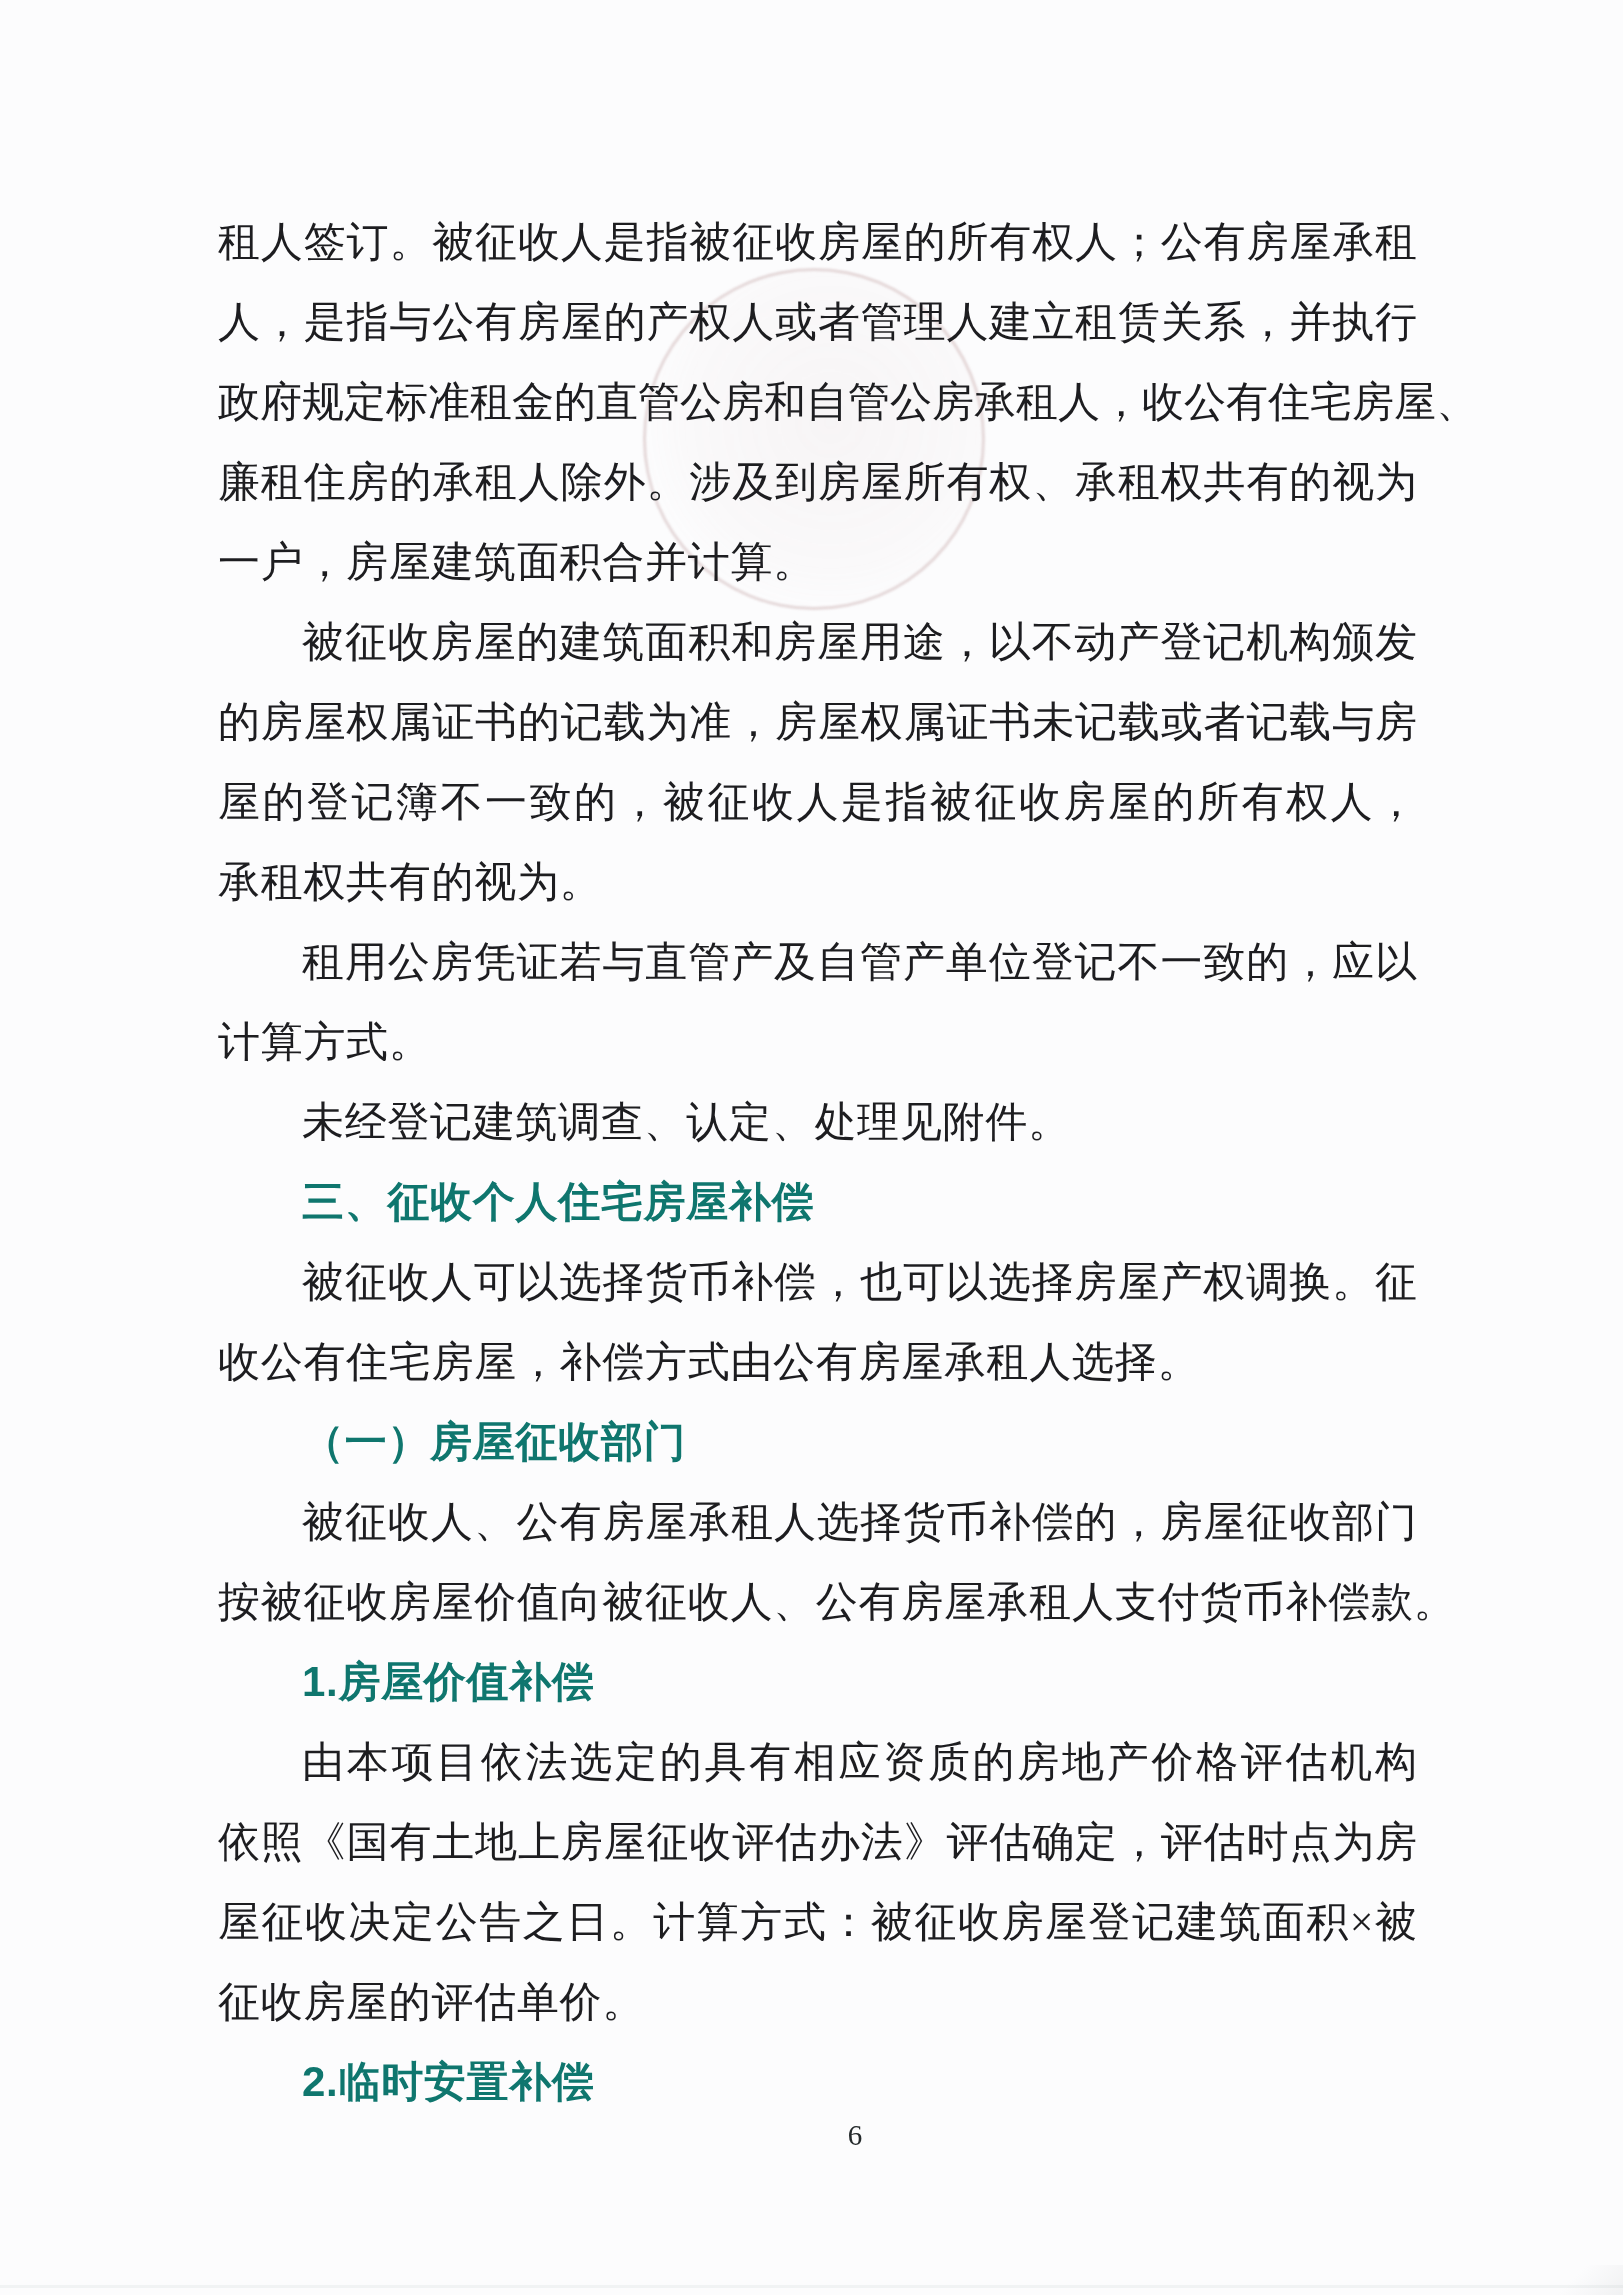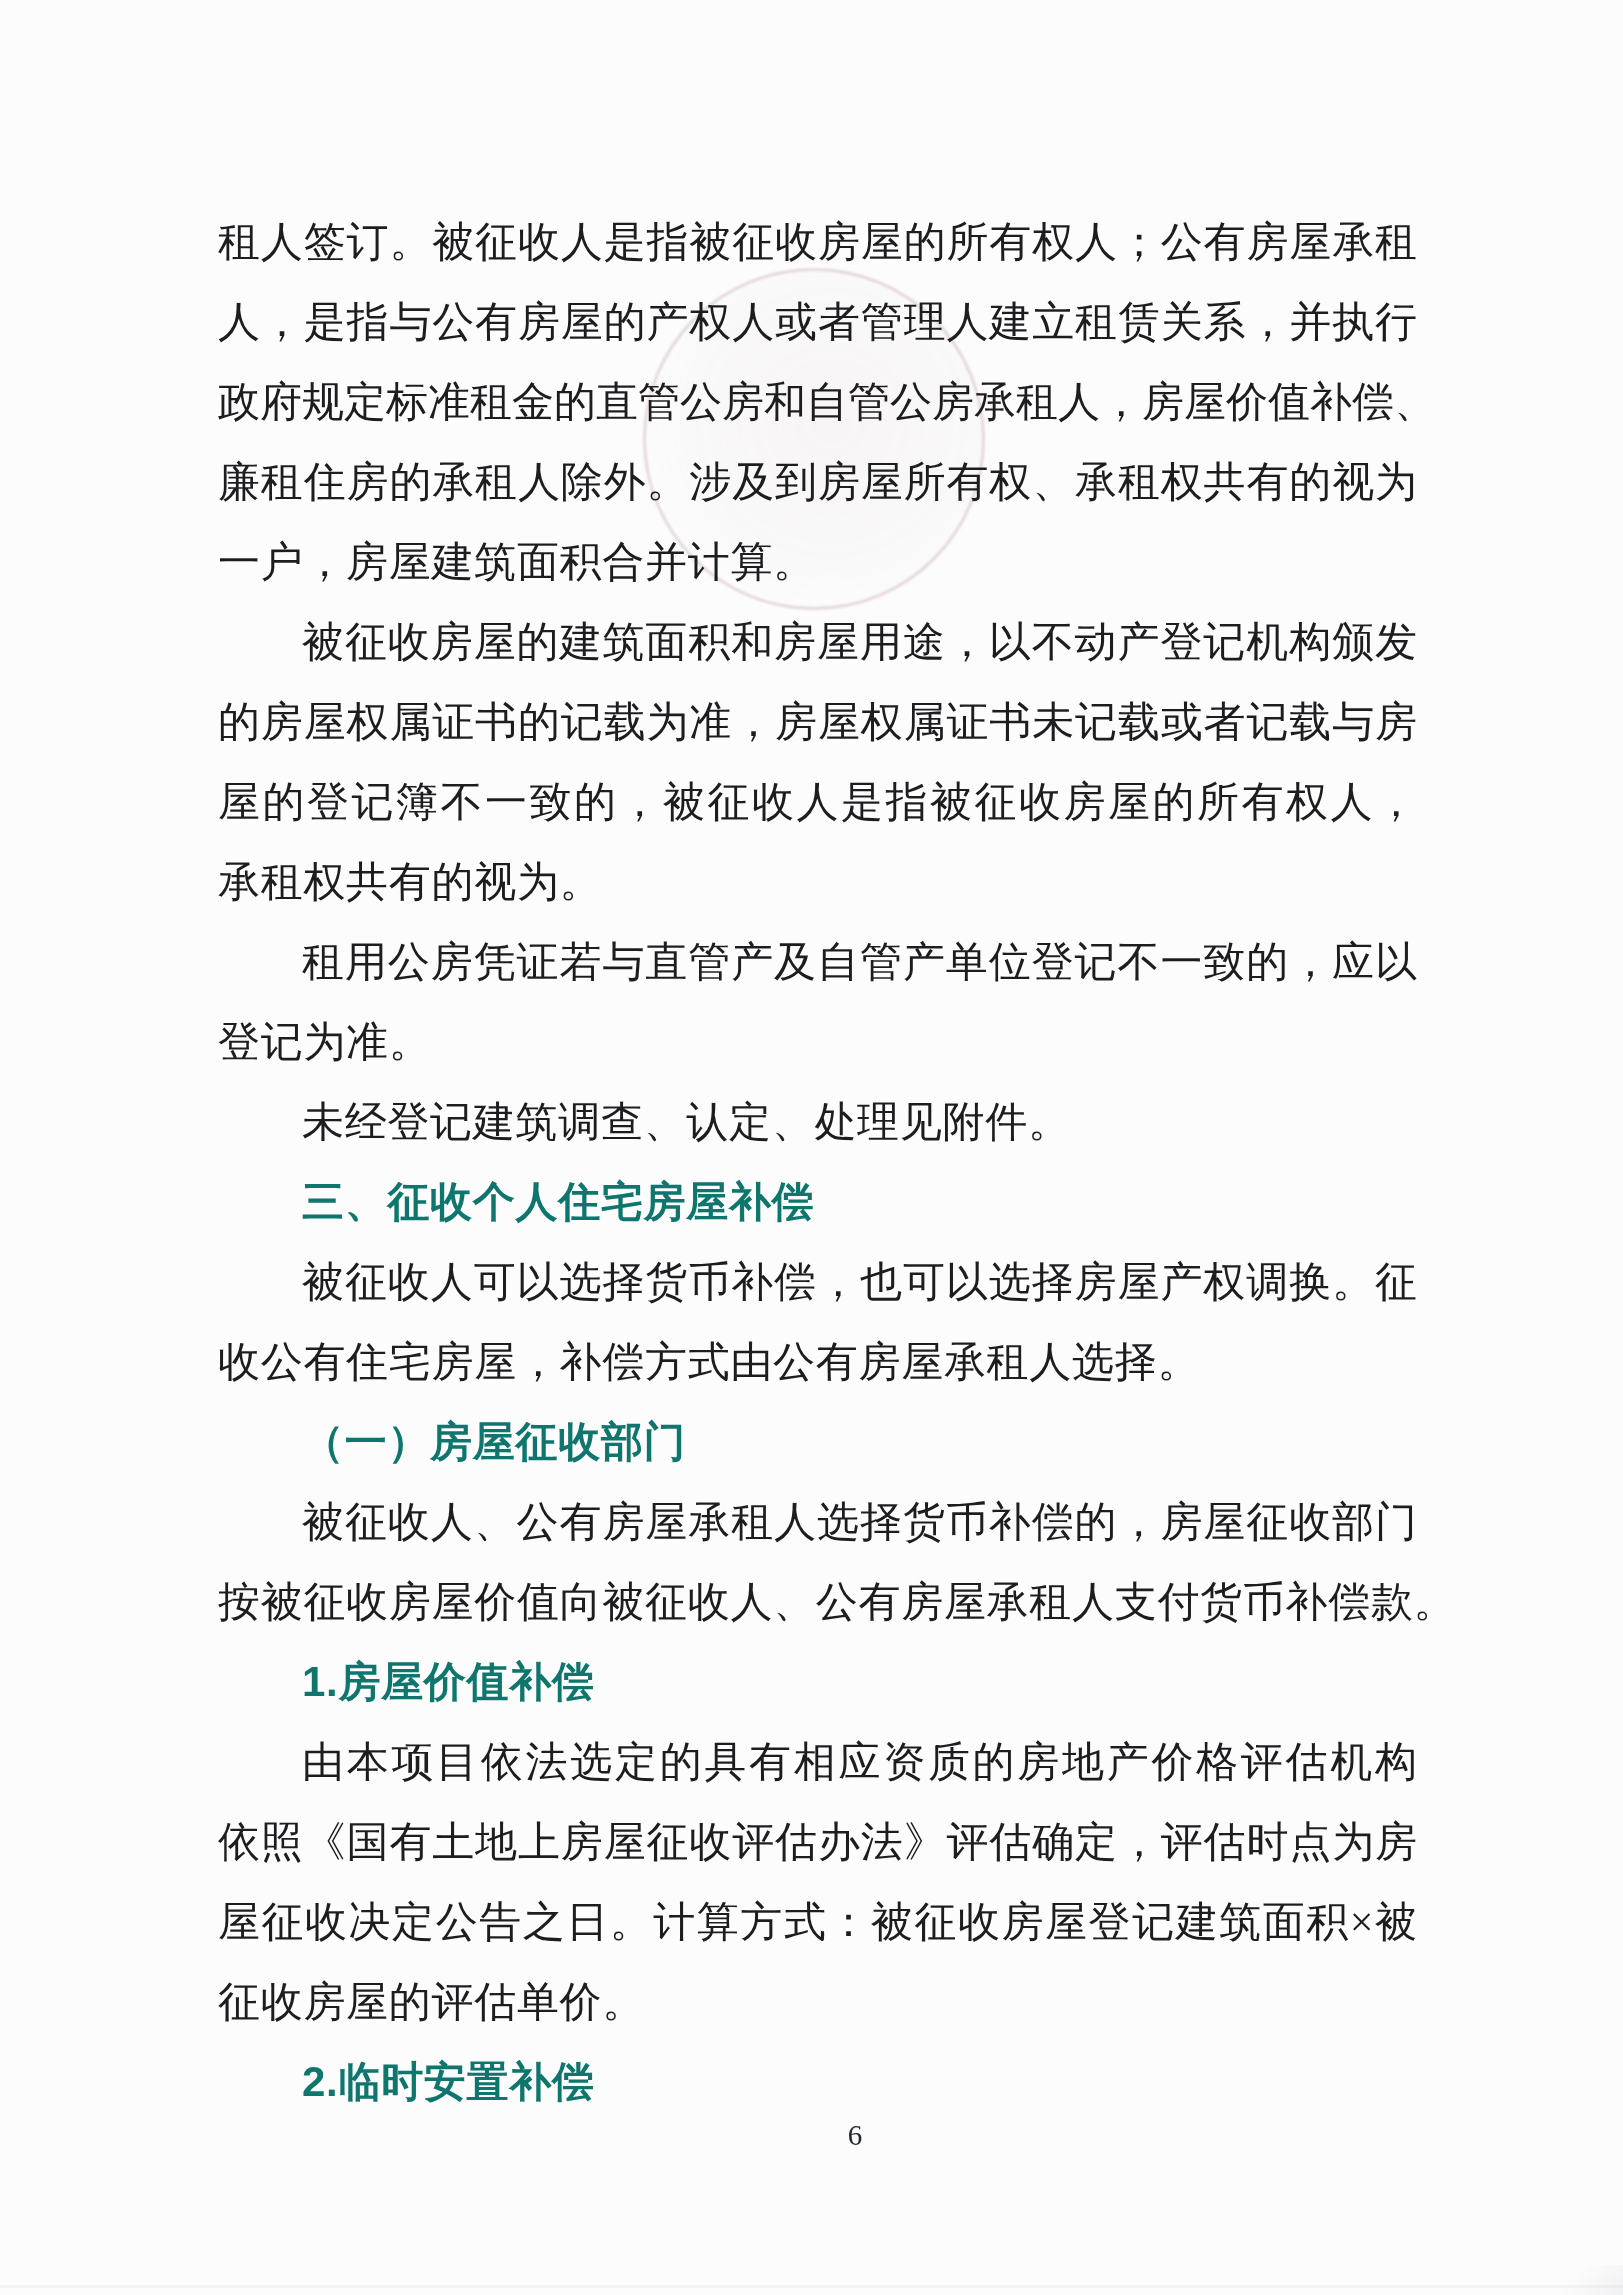--- a/index.html
+++ b/index.html
@@ -89,29 +89,29 @@
 </head>
 <body>
 
 <div class="page">
 
   <div class="seal"></div>
 
   <main class="textblock" id="textblock">
       <div class="line justify">租人签订。被征收人是指被征收房屋的所有权人；公有房屋承租</div>
       <div class="line justify">人，是指与公有房屋的产权人或者管理人建立租赁关系，并执行</div>
-      <div class="line justify">政府规定标准租金的直管公房和自管公房承租人，房屋价值补偿、</div>
+      <div class="line justify">政府规定标准租金的直管公房和自管公房承租人，收公有住宅房屋、</div>
       <div class="line justify">廉租住房的承租人除外。涉及到房屋所有权、承租权共有的视为</div>
       <div class="line">一户，房屋建筑面积合并计算。</div>
       <div class="line indent justify">被征收房屋的建筑面积和房屋用途，以不动产登记机构颁发</div>
       <div class="line justify">的房屋权属证书的记载为准，房屋权属证书未记载或者记载与房</div>
       <div class="line justify">屋的登记簿不一致的，被征收人是指被征收房屋的所有权人，</div>
       <div class="line">承租权共有的视为。</div>
       <div class="line indent justify">租用公房凭证若与直管产及自管产单位登记不一致的，应以</div>
-      <div class="line">登记为准。</div>
+      <div class="line">计算方式。</div>
       <div class="line indent">未经登记建筑调查、认定、处理见附件。</div>
       <div class="line heading indent">三、征收个人住宅房屋补偿</div>
       <div class="line indent justify">被征收人可以选择货币补偿，也可以选择房屋产权调换。征</div>
       <div class="line">收公有住宅房屋，补偿方式由公有房屋承租人选择。</div>
       <div class="line heading indent">（一）房屋征收部门</div>
       <div class="line indent justify">被征收人、公有房屋承租人选择货币补偿的，房屋征收部门</div>
       <div class="line">按被征收房屋价值向被征收人、公有房屋承租人支付货币补偿款。</div>
       <div class="line heading indent">1.房屋价值补偿</div>
       <div class="line indent justify">由本项目依法选定的具有相应资质的房地产价格评估机构</div>
       <div class="line justify">依照《国有土地上房屋征收评估办法》评估确定，评估时点为房</div>

